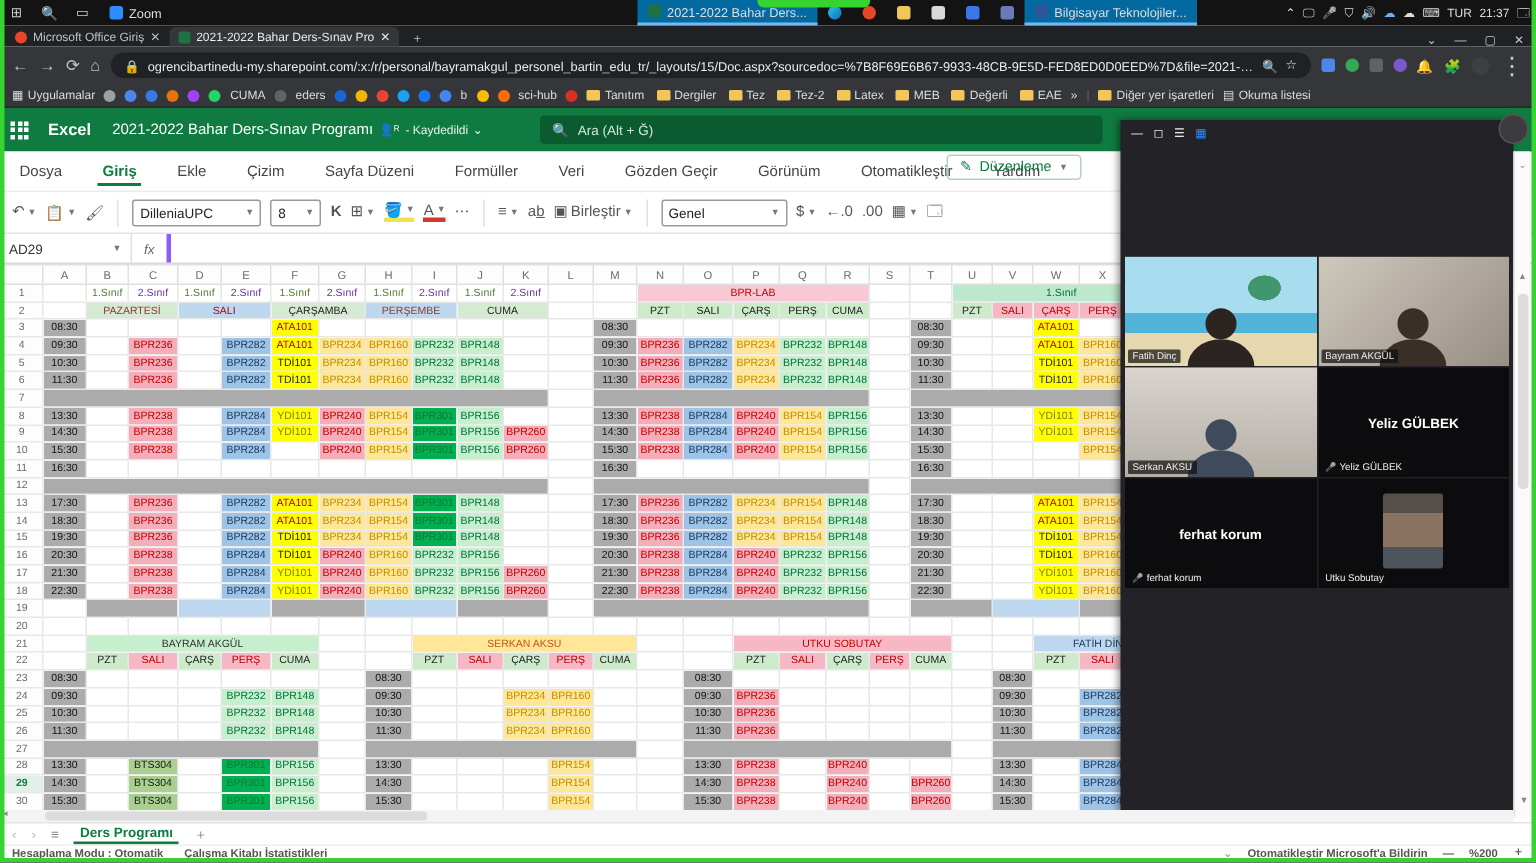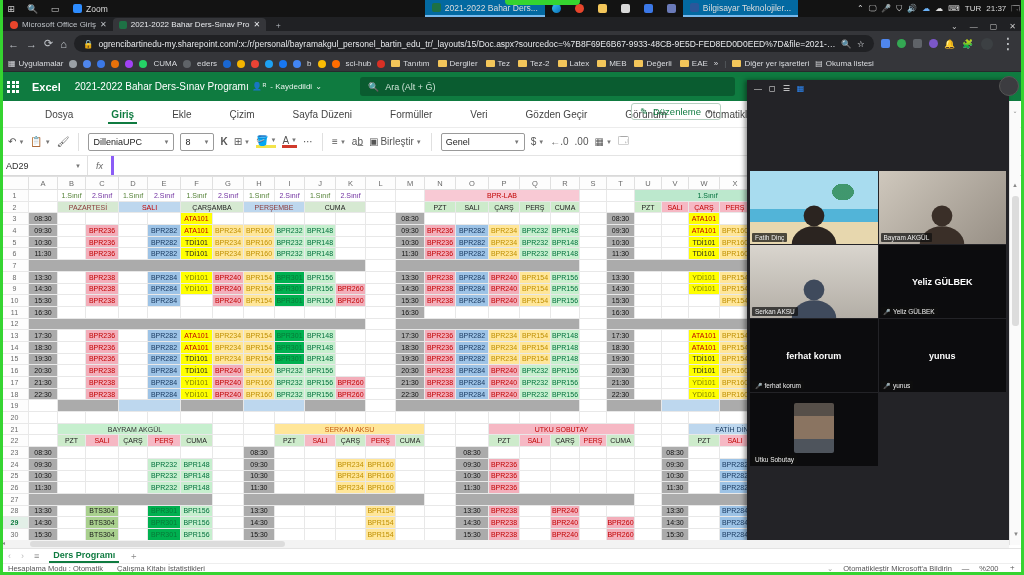--- a/index.html
+++ b/index.html
@@ -34,21 +34,21 @@
   
   #xlhead{position:absolute;left:0;top:72px;width:1024px;height:29px;background:#0F7B40;display:flex;align-items:center;color:#fff;}
   #waffle{width:26px;display:grid;grid-template-columns:repeat(3,3px);gap:1.5px;justify-content:center;}
   #waffle i{width:3px;height:3px;background:#fff;}
   #xl-logo{font-weight:bold;font-size:11px;margin:0 14px 0 6px;}
   #doc-title{font-size:10px;}
   .tiny{font-size:8px;opacity:.9;}
   #searchpill{position:absolute;left:360px;top:5px;width:375px;height:19px;background:#0A5C30;border-radius:3px;display:flex;align-items:center;gap:6px;padding:0 8px;color:#cfe5d8;font-size:9px;}
 
   
-  #ribbon{position:absolute;left:0;top:101px;width:895px;height:26px;background:#fff;display:flex;align-items:center;gap:12px;font-size:10px;color:#444;margin-left:32px;}
+  #ribbon{position:absolute;left:0;top:101px;width:895px;height:26px;background:#fff;display:flex;align-items:center;gap:1px;font-size:10px;color:#444;}
   .rtab{padding:5px 13px;position:relative;}
   .rtab.active{color:#0F7B40;font-weight:bold;}
   .rtab.active:after{content:"";position:absolute;left:10px;right:10px;bottom:1px;height:2px;background:#0F7B40;}
   #editmode{margin-left:6px;border:1px solid #b5cfc0;border-radius:3px;color:#0F7B40;font-size:9.5px;padding:2px 8px;display:flex;gap:5px;align-items:center;}
 
   
   #xtoolbar{position:absolute;left:0;top:127px;width:1024px;height:28px;background:#fff;border-top:1px solid #ececec;display:flex;align-items:center;gap:6px;padding:0 8px;font-size:10px;color:#333;}
   .tool{display:flex;align-items:center;gap:2px;color:#555;font-size:10px;}
   .dd{font-size:6px;color:#777;}
   .vsep{width:1px;height:18px;background:#e0e0e0;margin:0 3px;}
@@ -96,21 +96,21 @@
   .cell-namep{background:#F6B8C4;color:#C00000;font-weight:bold;}
   .cell-nameb{background:#BDD7EE;color:#17375E;font-weight:bold;}
 
   
   #vscroll{position:absolute;right:4px;top:101px;width:11px;height:444px;background:#fafafa;border-left:1px solid #e3e3e3;z-index:55;color:#888;font-size:6px;text-align:center;}
   #vthumb{position:absolute;left:2px;top:95px;width:7px;height:130px;background:#dcdcdc;border-radius:3px;}
   #hscroll{position:absolute;left:0;top:540px;width:1009px;height:8px;background:#f3f3f3;z-index:56;}
   #hthumb{position:absolute;left:30px;top:1px;width:255px;height:6px;background:#dcdcdc;border-radius:3px;}
   #sheetbar{position:absolute;left:0;top:548px;width:1024px;height:15px;background:#fff;border-top:1px solid #e3e3e3;display:flex;align-items:center;gap:10px;padding:0 8px;font-size:9px;color:#888;z-index:56;}
   #sheettab{color:#0F7B40;font-weight:bold;border-bottom:2px solid #0F7B40;padding:0 4px 1px;}
-  #statusbar{position:absolute;left:0;top:563px;width:1024px;height:9px;background:#fff;border-top:1px solid #eee;display:flex;align-items:center;gap:14px;padding:0 8px;font-size:7.5px;color:#555;z-index:56;}
+  #statusbar{position:absolute;left:0;top:563px;width:1024px;height:9px;background:#fff;border-top:1px solid #eee;display:flex;align-items:center;gap:14px;padding:0 8px;font-size:7.5px;color:#555;z-index:56;font-weight:bold;}
   #statusbar .right{margin-left:auto;display:flex;gap:10px;align-items:center;}
 
   
   #zoomwin{position:absolute;left:747px;top:80px;width:262px;height:462px;background:#232327;z-index:50;box-shadow:-2px 0 5px rgba(0,0,0,.45);}
   #zw-titlebar{height:16px;display:flex;align-items:center;gap:7px;padding-left:7px;color:#e8e8e8;font-size:8px;}
   #zw-grid{position:absolute;left:3px;top:91px;width:256px;display:grid;grid-template-columns:1fr 1fr;grid-auto-rows:73px;gap:1px;}
   .tile{position:relative;background:#0c0c0e;overflow:hidden;}
   .tile.active{outline:2px solid #d9c84d;outline-offset:-2px;}
   .center-name{display:flex;height:100%;align-items:center;justify-content:center;color:#fff;font-weight:bold;font-size:9px;}
   .plabel{position:absolute;left:2px;bottom:2px;background:rgba(15,15,15,.72);color:#eee;font-size:6.5px;padding:1px 3px;display:flex;align-items:center;gap:2px;border-radius:1px;}
@@ -1272,27 +1272,20 @@
           </div>
         </div>
         <div class="tile">
           <div class="center-name">ferhat korum</div>
           <div class="plabel">
             <span class="mic-off">🎤</span>
             <span>ferhat korum</span>
           </div>
         </div>
         <div class="tile">
-          <div class="center-name">yunus</div>
-          <div class="plabel">
-            <span class="mic-off">🎤</span>
-            <span>yunus</span>
-          </div>
-        </div>
-        <div class="tile">
           <div class="photo"></div>
           <div class="plabel">
             <span>Utku Sobutay</span>
           </div>
         </div>
       </div>
   </div>
   <div id="avatar-bubble"></div>
 
   <div class="gb" id="gb-left"></div>

